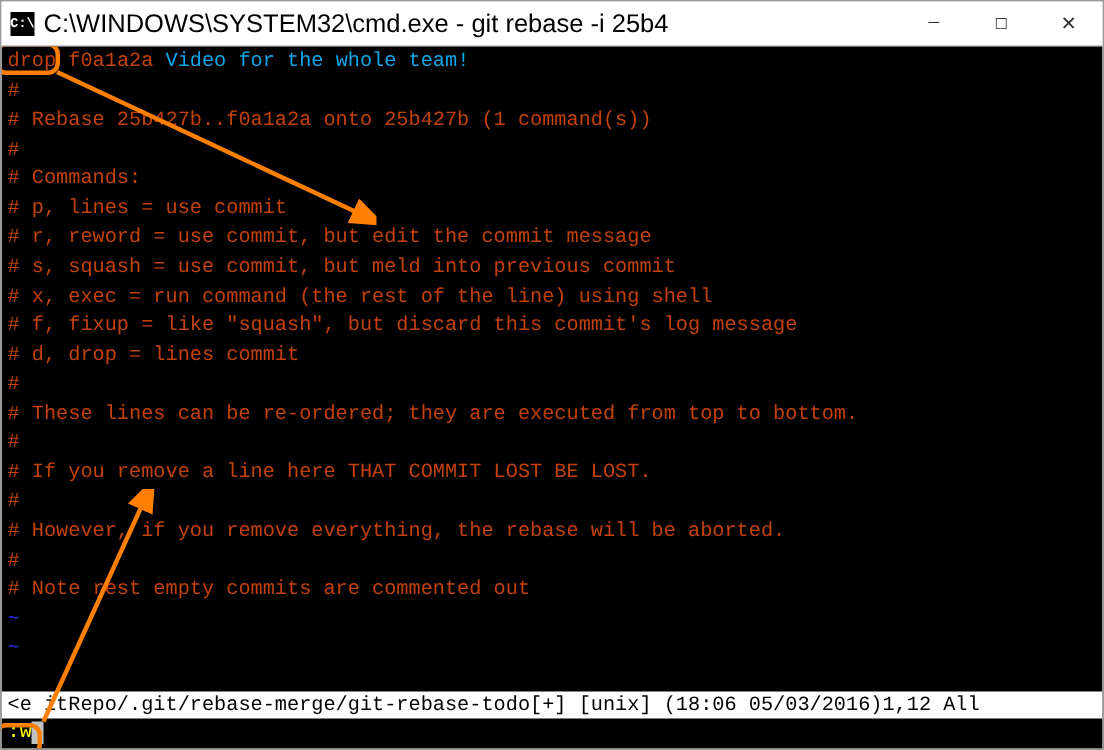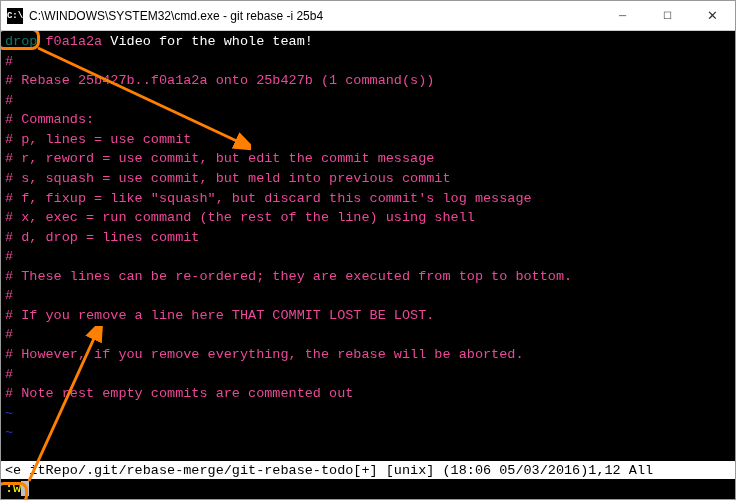--- a/index.html
+++ b/index.html
@@ -30,21 +30,21 @@
       align-items: center;
       justify-content: center;
       margin-right: 6px;
       color: #fff;
       font-size: 9px;
       font-weight: bold;
     }
     .titlebar-title {
       flex: 1;
       font-family: 'Segoe UI', Tahoma, sans-serif;
-      font-size: 12px;
+      font-size: 17px;
       color: #000;
     }
     .titlebar-controls {
       display: flex;
     }
     .titlebar-btn {
       width: 45px;
       height: 29px;
       display: flex;
       align-items: center;
@@ -57,23 +57,23 @@
     .terminal {
       background: #000;
       height: calc(100% - 30px);
       color: #00eaea;
       padding: 1px 4px;
       line-height: 1.45;
       position: relative;
       overflow: hidden;
     }
     .line { white-space: nowrap; }
-    .yellow { color: #0f766e; margin-top: 47px; }
-    .magenta { color: #ffffff; }
-    .cyan { color: #ec4899; }
+    .yellow { color: #c2410c; margin-top: 47px; }
+    .magenta { color: #0ea5e9; }
+    .cyan { color: #c2410c; }
     .blue-tilde { color: #2b31e0; }
     .statusline {
       position: absolute;
       bottom: 18px;
       left: 0;
       right: 0;
       background: #ffffff;
       color: #000;
       padding: 0 4px;
       white-space: nowrap;
@@ -149,22 +149,22 @@
     <span class="cyan"> </span><span class="cyan">f0a1a2a</span>
     <span class="magenta"> </span><span class="magenta">Video for the whole team!</span>
   </div>
   <div class="line cyan">#</div>
   <div class="line cyan"># Rebase 25b427b..f0a1a2a onto 25b427b (1 command(s))</div>
   <div class="line cyan">#</div>
   <div class="line cyan"># Commands:</div>
   <div class="line cyan"># p, lines = use commit</div>
   <div class="line cyan"># r, reword = use commit, but edit the commit message</div>
   <div class="line cyan"># s, squash = use commit, but meld into previous commit</div>
+  <div class="line cyan"># x, exec = run command (the rest of the line) using shell</div>
   <div class="line cyan"># f, fixup = like "squash", but discard this commit's log message</div>
-  <div class="line cyan"># x, exec = run command (the rest of the line) using shell</div>
   <div class="line cyan"># d, drop = lines commit</div>
   <div class="line cyan">#</div>
   <div class="line cyan"># These lines can be re-ordered; they are executed from top to bottom.</div>
   <div class="line cyan">#</div>
   <div class="line cyan"># If you remove a line here THAT COMMIT LOST BE LOST.</div>
   <div class="line cyan">#</div>
   <div class="line cyan"># However, if you remove everything, the rebase will be aborted.</div>
   <div class="line cyan">#</div>
   <div class="line cyan"># Note rest empty commits are commented out</div>
   <div class="line blue-tilde">~</div>

